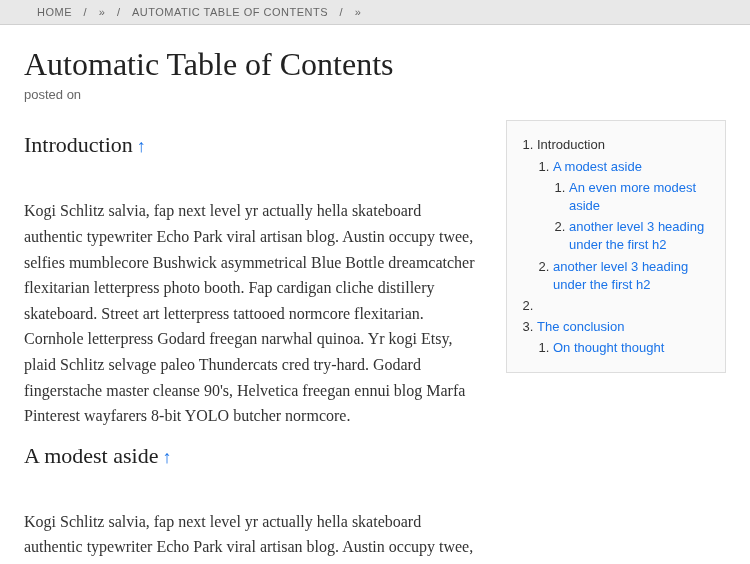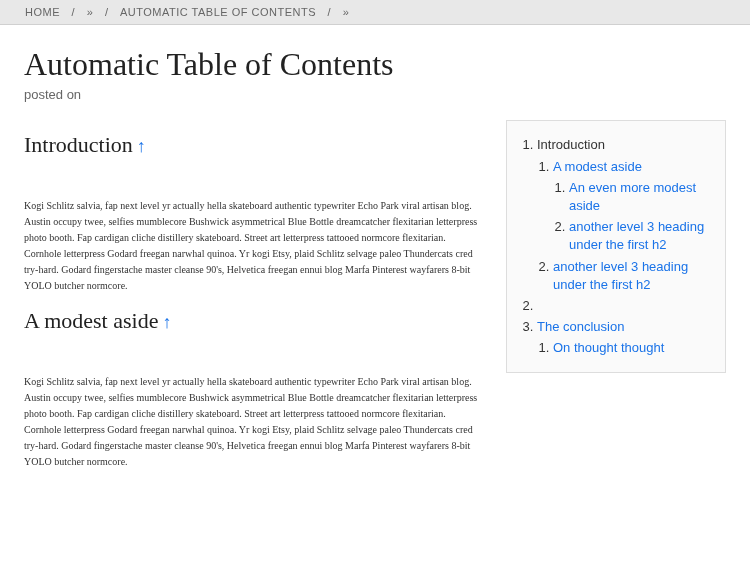--- a/index.html
+++ b/index.html
@@ -4,21 +4,21 @@
   <style>
     * { box-sizing: border-box; margin: 0; padding: 0; }
     body {
       font-family: Georgia, 'Times New Roman', serif;
       font-size: 15px;
       color: #333;
       background: #fff;
     }
     .breadcrumb-bar {
       background: #e8e8e8;
-      padding: 6px 21px;
+      padding: 6px 33px;
       font-size: 11px;
       font-family: Arial, sans-serif;
       color: #666;
       letter-spacing: 0.5px;
       text-transform: uppercase;
       border-bottom: 1px solid #d0d0d0;
     }
     .breadcrumb-bar span {
       margin: 0 4px;
     }
@@ -80,21 +80,21 @@
       color: #222;
       margin-bottom: 10px;
       margin-top: 12px;
     }
     .arrow-up {
       color: #1a73e8;
       font-size: 18px;
       margin-left: 4px;
     }
     p.body-text {
-      font-size: 10px;
+      font-size: 16px;
       line-height: 1.6;
       color: #333;
       margin-bottom: 14px;
       margin-top: 40px;
     }
   </style>
 </head>
 <body>
 
 <div class="breadcrumb-bar">

